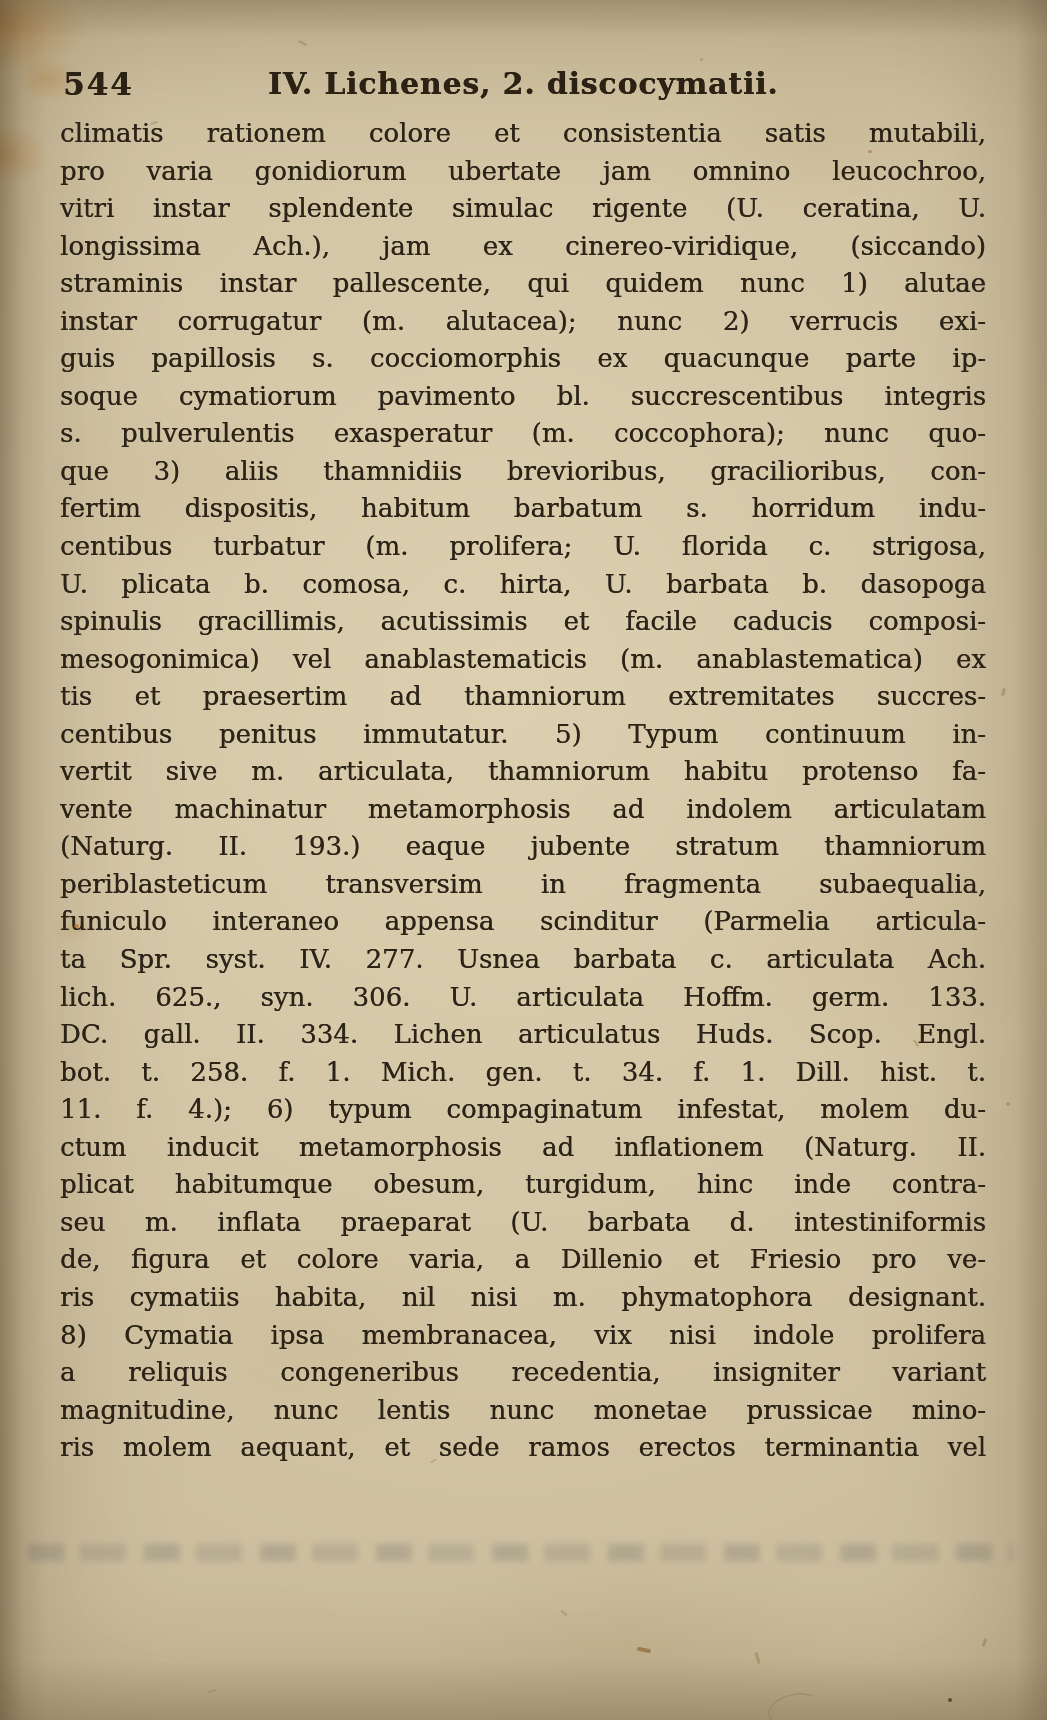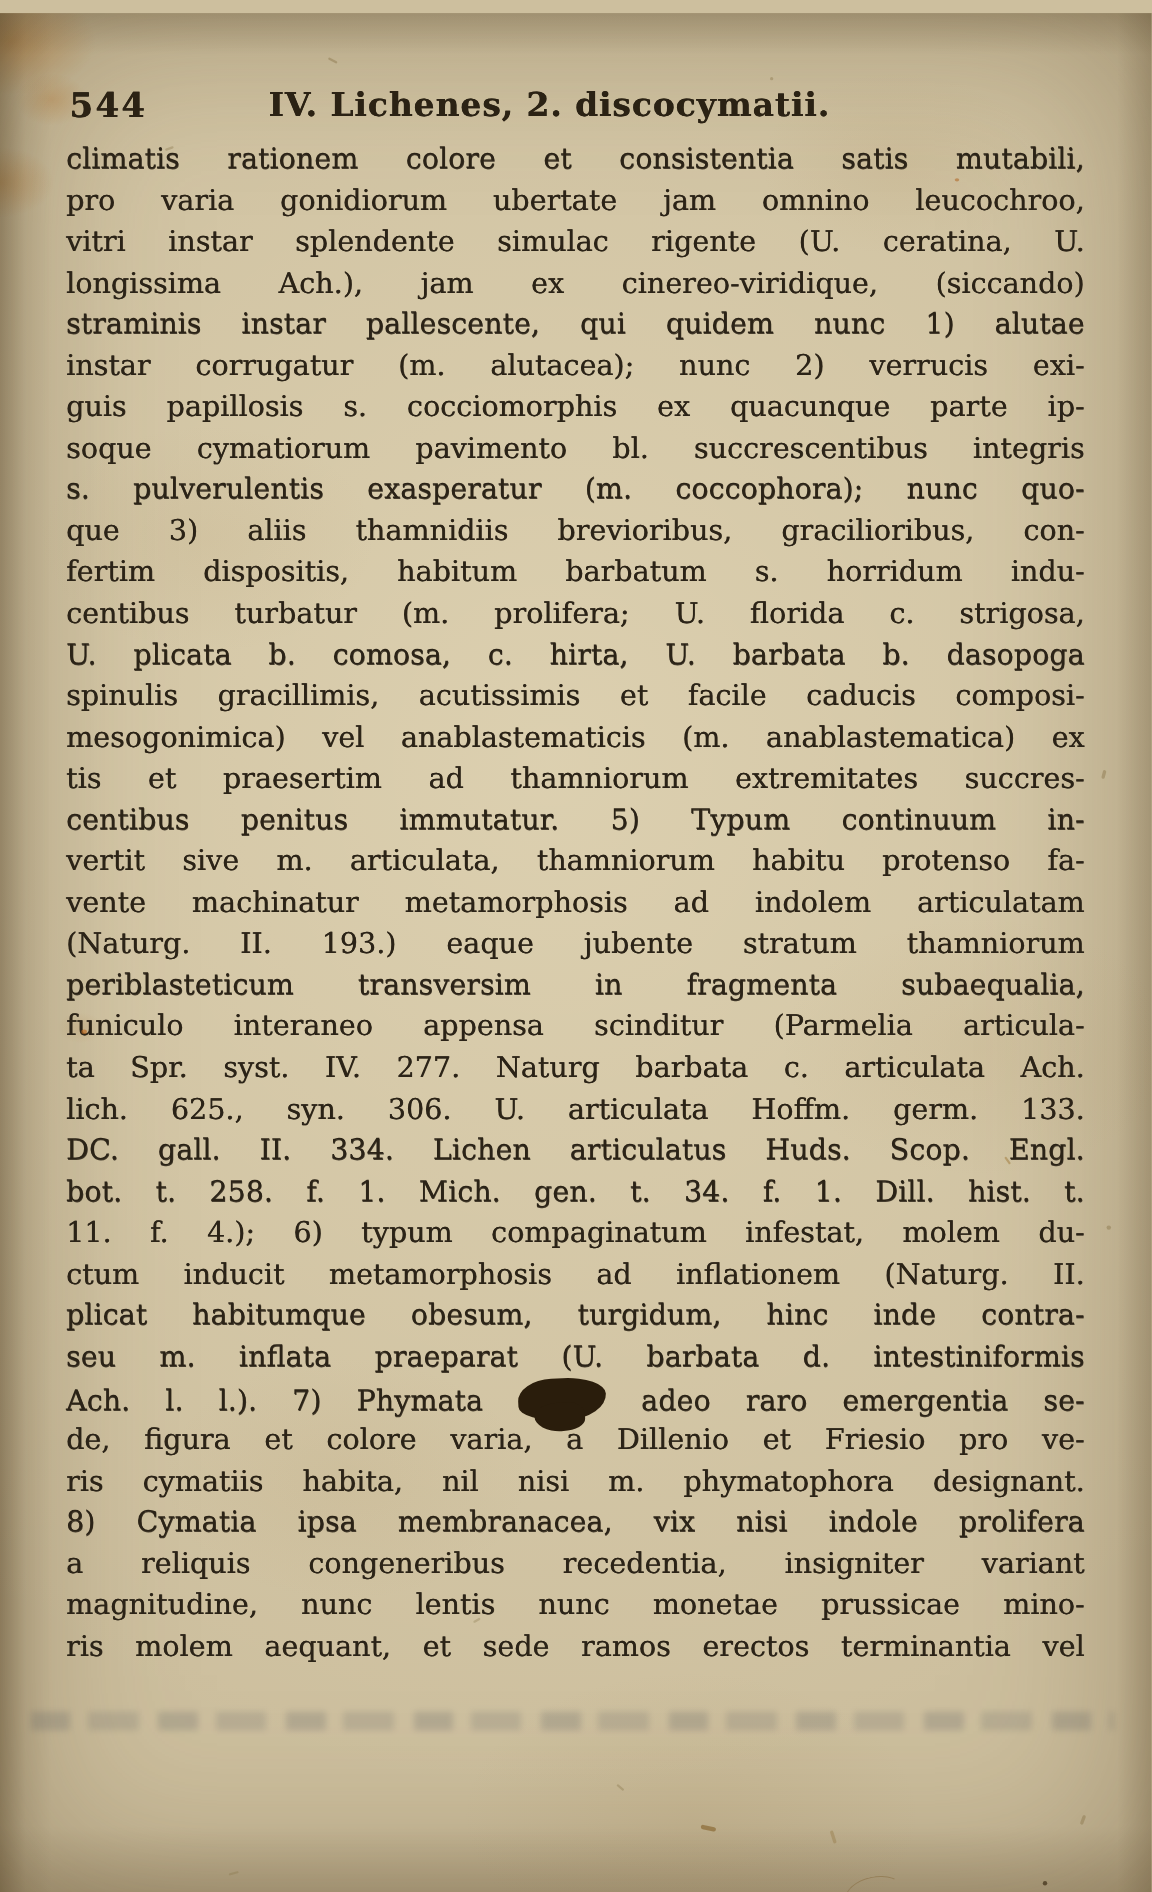--- a/index.html
+++ b/index.html
@@ -15,38 +15,37 @@
       linear-gradient(90deg, rgba(74,56,28,0.40), rgba(74,56,28,0.10) 2.2%, rgba(74,56,28,0) 4.5%),
       linear-gradient(270deg, rgba(74,56,28,0.22), rgba(74,56,28,0) 3%),
       linear-gradient(180deg, rgba(74,56,28,0.25), rgba(74,56,28,0) 2.2%),
       linear-gradient(0deg, rgba(74,56,28,0.20), rgba(74,56,28,0) 3.5%),
       radial-gradient(110px 70px at 1% 1.5%, rgba(188,112,30,0.45), rgba(188,112,30,0) 70%),
       radial-gradient(70px 46px at 0% 9%, rgba(188,112,30,0.38), rgba(188,112,30,0) 70%),
       radial-gradient(46px 34px at 4.5% 4.6%, rgba(188,112,30,0.30), rgba(188,112,30,0) 70%),
       radial-gradient(30px 20px at 7% 54%, rgba(170,110,40,0.18), rgba(170,110,40,0) 70%),
       #cdbf9e;
     box-shadow: inset 0 0 150px 18px rgba(90,70,38,0.35);
-    margin-top: 12px;
   }
   .mottle {
     position:absolute; inset:0; pointer-events:none;
     background:
       radial-gradient(180px 120px at 78% 8%,  rgba(160,128,76,0.10), rgba(160,128,76,0) 70%),
       radial-gradient(220px 150px at 18% 28%, rgba(160,128,76,0.08), rgba(160,128,76,0) 70%),
       radial-gradient(260px 170px at 85% 55%, rgba(160,128,76,0.09), rgba(160,128,76,0) 70%),
       radial-gradient(240px 160px at 30% 78%, rgba(160,128,76,0.08), rgba(160,128,76,0) 70%),
       radial-gradient(300px 190px at 60% 96%, rgba(150,120,70,0.10), rgba(150,120,70,0) 70%);
   }
   .pagenum {
     position:absolute; left:63px; top:66px;
     font-size:31px; font-weight:bold; letter-spacing:2px;
     color:#2b2214; text-shadow:0.4px 0.4px 0 #2b2214;
   }
   .runhead {
-    position:absolute; left:244px; top:66px;
+    position:absolute; left:268px; top:66px;
     font-size:30px; font-weight:bold; letter-spacing:0.8px;
     color:#2b2214; text-shadow:0.3px 0.3px 0 #2b2214;
   }
   .text-block {
     position:absolute; left:60px; top:115px; width:926px;
     font-size:26px; color:#2b2317;
   }
   .line {
     height:37.55px; line-height:37.55px;
     text-align:justify; text-align-last:justify;
@@ -108,29 +107,28 @@
       <div class="line"><span class="it">U. plicata b. comosa, c. hirta, U. barbata b. dasopoga</span></div>
       <div class="line"><span>spinulis gracillimis, acutissimis et facile caducis composi-</span></div>
       <div class="line"><span class="it">mesogonimica</span><span>) vel anablastematicis (</span><span class="it">m. anablastematica</span><span>) ex</span></div>
       <div class="line"><span>tis et praesertim ad thamniorum extremitates succres-</span></div>
       <div class="line"><span>centibus penitus immutatur. 5) Typum continuum in-</span></div>
       <div class="line"><span>vertit sive </span><span class="it">m. articulata</span><span>, thamniorum habitu protenso fa-</span></div>
       <div class="line"><span>vente machinatur metamorphosis ad indolem articulatam</span></div>
       <div class="line"><span>(</span><span class="it">Naturg. II.</span><span> 193.) eaque jubente stratum thamniorum</span></div>
       <div class="line"><span>periblasteticum transversim in fragmenta subaequalia,</span></div>
       <div class="line"><span>funiculo interaneo appensa scinditur </span><span class="it">(Parmelia articula-</span></div>
-      <div class="line"><span class="it">ta Spr. syst. IV.</span><span> 277. </span><span class="it">Naturg barbata c. articulata Ach.</span></div>
+      <div class="line"><span class="it">ta Spr. syst. IV.</span><span> 277. </span><span class="it">Usnea barbata c. articulata Ach.</span></div>
       <div class="line"><span class="it">lich.</span><span> 625., </span><span class="it">syn.</span><span> 306. </span><span class="it">U. articulata Hoffm. germ.</span><span> 133.</span></div>
       <div class="line"><span class="it">DC. gall. II.</span><span> 334. </span><span class="it">Lichen articulatus Huds. Scop. Engl.</span></div>
       <div class="line"><span class="it">bot. t.</span><span> 258. </span><span class="it">f.</span><span> 1. </span><span class="it">Mich. gen. t.</span><span> 34. </span><span class="it">f.</span><span> 1. </span><span class="it">Dill. hist. t.</span></div>
       <div class="line"><span>11. </span><span class="it">f.</span><span> 4.); 6) typum compaginatum infestat, molem du-</span></div>
       <div class="line"><span>ctum inducit metamorphosis ad inflationem </span><span class="it">(Naturg. II.</span></div>
       <div class="line"><span>plicat habitumque obesum, turgidum, hinc inde contra-</span></div>
       <div class="line"><span>seu </span><span class="it">m. inflata</span><span> praeparat (</span><span class="it">U. barbata d. intestiniformis</span></div>
-      <div class="line"><span class="it">Ach. l. l.</span><span>). 7) Phymata </span><span class="blot"></span><span> adeo raro emergentia se-</span></div>
       <div class="line"><span>de, figura et colore varia, a </span><span class="it">Dillenio</span><span> et </span><span class="it">Friesio</span><span> pro ve-</span></div>
       <div class="line"><span>ris cymatiis habita, nil nisi </span><span class="it">m. phymatophora</span><span> designant.</span></div>
       <div class="line"><span>8) Cymatia ipsa membranacea, vix nisi indole prolifera</span></div>
       <div class="line"><span>a reliquis congeneribus recedentia, insigniter variant</span></div>
       <div class="line"><span>magnitudine, nunc lentis nunc monetae prussicae mino-</span></div>
       <div class="line"><span>ris molem aequant, et sede ramos erectos terminantia vel</span></div>
     </div>
 
   <div class="ghost-line"></div>
   <div class="pencil-curve"></div>

